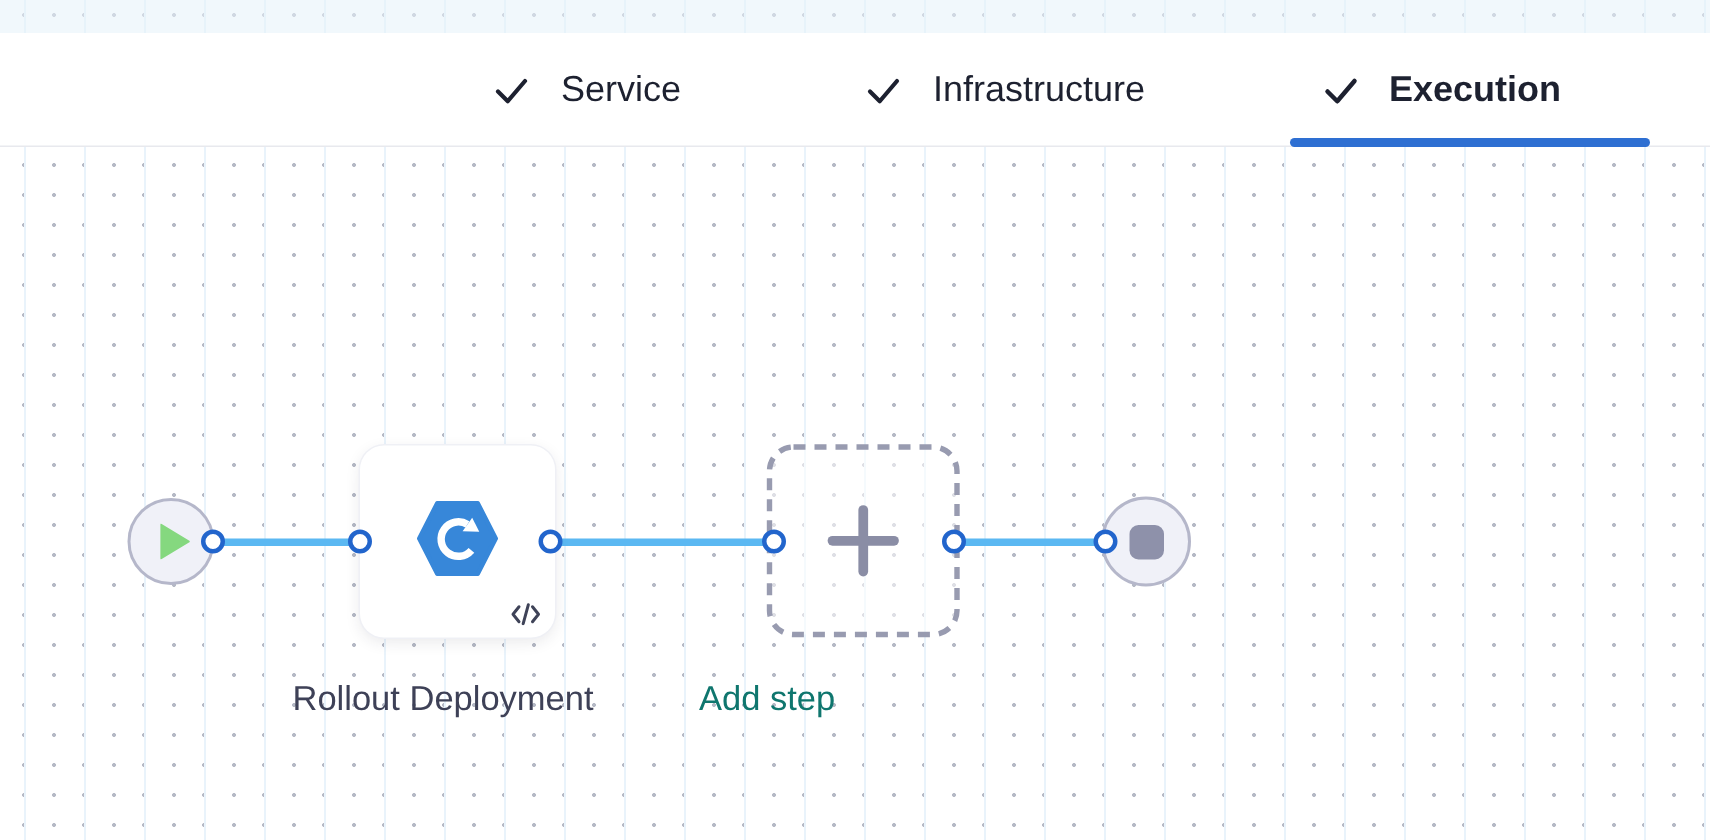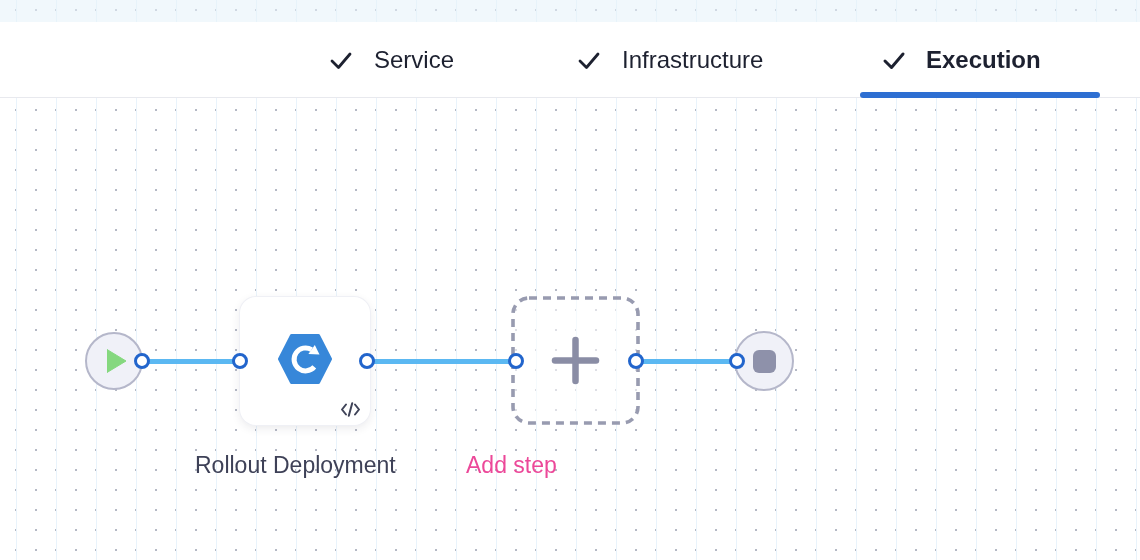--- a/index.html
+++ b/index.html
@@ -61,21 +61,21 @@
     box-shadow:0 0 0 1px #eff0f5, 0 3px 10px rgba(40,41,61,0.10);
   }
   .step-card .hex{position:absolute;left:38px;top:37px;}
   .code-badge{position:absolute;right:9px;bottom:8px;}
   .add-step-box{position:absolute;left:509px;top:294px;z-index:3;cursor:pointer;}
   .graph-label{
     position:absolute;top:444px;width:220px;text-align:left;
     font-size:23px;line-height:42px;z-index:3;
   }
   .step-label{left:195px;color:#3e4157;}
-  .add-label{left:466px;color:#ec4899;}
+  .add-label{left:466px;color:#0f766e;}
 </style>
 </head>
 <body>
 
 <div class="canvas"></div>
 <div class="top-strip"></div>
 
 <div class="tabbar">
   <div class="tab" style="left:577px">
     <svg class="check" viewBox="0 0 24 24">

